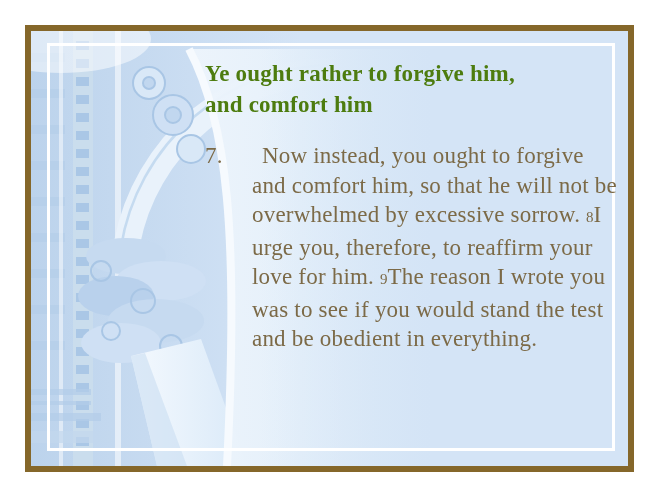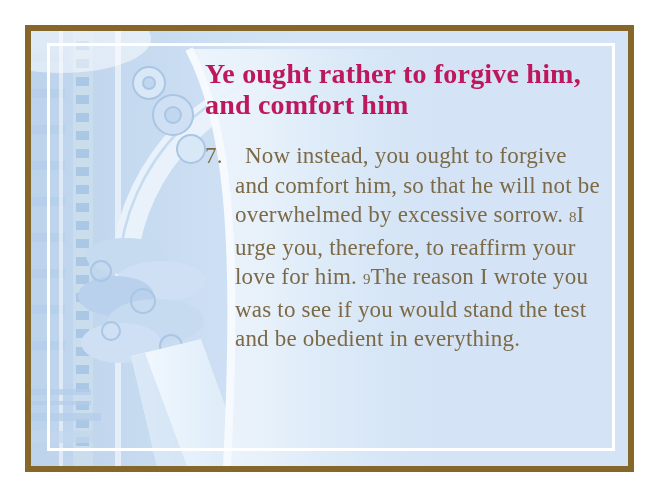--- a/index.html
+++ b/index.html
@@ -39,44 +39,44 @@
     right: 13px;
     bottom: 15px;
     border: 3px solid #ffffff;
     pointer-events: none;
   }
   .slide-title {
     position: absolute;
     left: 174px;
     top: 27px;
     width: 400px;
-    font-size: 28px;
+    font-size: 23px;
     font-weight: bold;
     line-height: 31px;
-    color: #be185d;
+    color: #4d7c0f;
     white-space: pre-line;
     letter-spacing: 0.2px;
   }
   .body-block {
     position: absolute;
     left: 174px;
     top: 110px;
     width: 422px;
     font-size: 23px;
     line-height: 29.5px;
     color: #7c6a47;
     letter-spacing: 0.2px;
   }
   .list-number {
     position: absolute;
     left: 0;
     top: 0;
   }
   .para {
-    margin: 0 0 0 30px;
+    margin: 0 0 0 47px;
     width: 368px;
     text-indent: 10px;
   }
   .verse {
     font-size: 15px;
     letter-spacing: 0;
   }
 </style>
 </head>
 <body>

